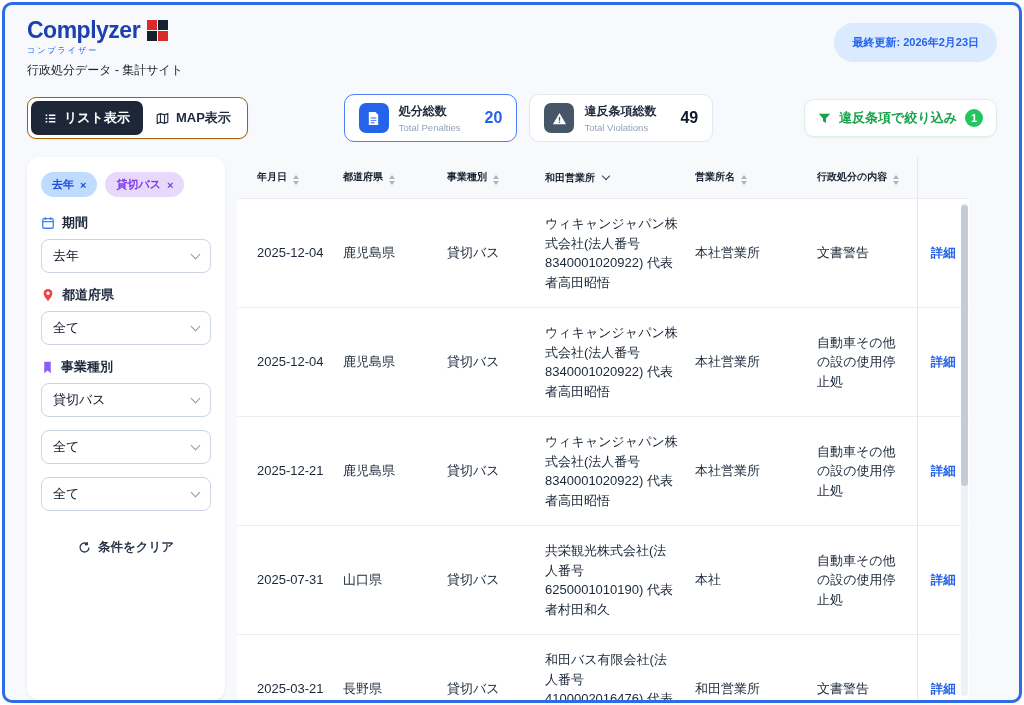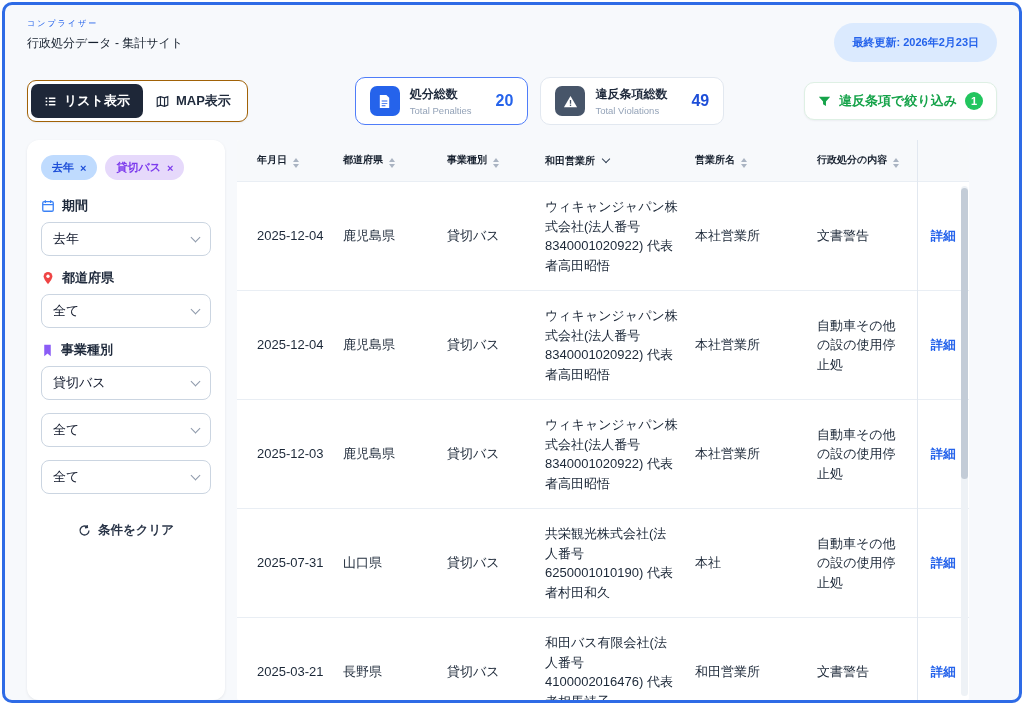--- a/index.html
+++ b/index.html
@@ -26,31 +26,31 @@
   .toolbar { display: flex; align-items: center; padding: 15px 22px 0; flex: none; }
   .view-toggle { display: flex; background: #fff; border: 1px solid #a16207; border-radius: 9px;
     padding: 3px; box-shadow: 0 1px 2px rgba(15,23,42,.06); }
   .view-toggle button { display: flex; align-items: center; gap: 7px; border: none; background: transparent;
     font-size: 13px; font-weight: 700; color: #1e293b; padding: 8px 13px; border-radius: 7px;
     cursor: pointer; font-family: inherit; }
   .view-toggle button.active { background: #1e2738; color: #fff; }
   .stats { display: flex; gap: 12px; margin-left: 96px; }
   .stat-card { display: flex; align-items: center; gap: 10px; background: #fff; border-radius: 10px;
     padding: 8px 14px; min-width: 168px; }
-  .stat-card.blue { border: 1.5px solid #4f7df9; margin-left: 11px; }
+  .stat-card.blue { border: 1.5px solid #4f7df9; }
   .stat-card.gray { border: 1px solid #e2e8f0; }
   .stat-icon { width: 30px; height: 30px; border-radius: 7px; display: flex; align-items: center;
     justify-content: center; color: #fff; flex: none; }
   .stat-card.blue .stat-icon { background: #2563eb; }
   .stat-card.gray .stat-icon { background: #475569; }
   .stat-label { font-size: 12px; font-weight: 700; color: #1e293b; white-space: nowrap; }
   .stat-sub { font-size: 9.5px; color: #94a3b8; margin-top: 2px; white-space: nowrap; }
   .stat-value { font-size: 16px; font-weight: 800; margin-left: 14px; }
   .stat-card.blue .stat-value { color: #2563eb; }
-  .stat-card.gray .stat-value { color: #1d4ed8; }
+  .stat-card.gray .stat-value { color: #0f172a; }
   .filter-btn { margin-left: auto; display: flex; align-items: center; gap: 8px; background: #fff;
     border: 1px solid #def0e4; border-radius: 10px; padding: 9px 13px; color: #16a34a;
     font-size: 13px; font-weight: 700; box-shadow: 0 1px 2px rgba(15,23,42,.05);
     cursor: pointer; font-family: inherit; }
   .filter-badge { width: 18px; height: 18px; border-radius: 50%; background: #22c55e; color: #fff;
     font-size: 11px; font-weight: 700; display: flex; align-items: center; justify-content: center; }
 
   
   .content { display: flex; gap: 12px; padding: 15px 50px 0 22px; flex: 1; min-height: 0;
     align-items: stretch; }
@@ -97,20 +97,29 @@
     background: #c3ccd7; border-radius: 4px; }
   svg { display: block; }
 </style>
 </head>
 <body>
 
 <div class="frame">
 
   <header class="header">
     <div>
+      <div class="logo-row">
+        <span class="logo">Complyzer</span>
+        <span class="logo-mark">
+            <i></i>
+            <i></i>
+            <i></i>
+            <i></i>
+          </span>
+      </div>
       <div class="logo-sub">コンプライザー</div>
       <div class="subtitle">行政処分データ - 集計サイト</div>
     </div>
     <div class="updated-badge">最終更新: 2026年2月23日</div>
   </header>
 
   <div class="toolbar">
     <div class="view-toggle">
       <button class="active">
         <span>
@@ -310,21 +319,21 @@
               <td class="c-first c-date">2025-12-04</td>
               <td>鹿児島県</td>
               <td>貸切バス</td>
               <td>ウィキャンジャパン株式会社(法人番号 8340001020922) 代表者高田昭悟</td>
               <td>本社営業所</td>
               <td>自動車その他の設の使用停止処</td>
               <td class="c-detail"><a class="detail" href="#">詳細</a></td>
             </tr>
 
             <tr>
-              <td class="c-first c-date">2025-12-03</td>
+              <td class="c-first c-date">2025-12-21</td>
               <td>鹿児島県</td>
               <td>貸切バス</td>
               <td>ウィキャンジャパン株式会社(法人番号 8340001020922) 代表者高田昭悟</td>
               <td>本社営業所</td>
               <td>自動車その他の設の使用停止処</td>
               <td class="c-detail"><a class="detail" href="#">詳細</a></td>
             </tr>
 
             <tr>
               <td class="c-first c-date">2025-07-31</td>

